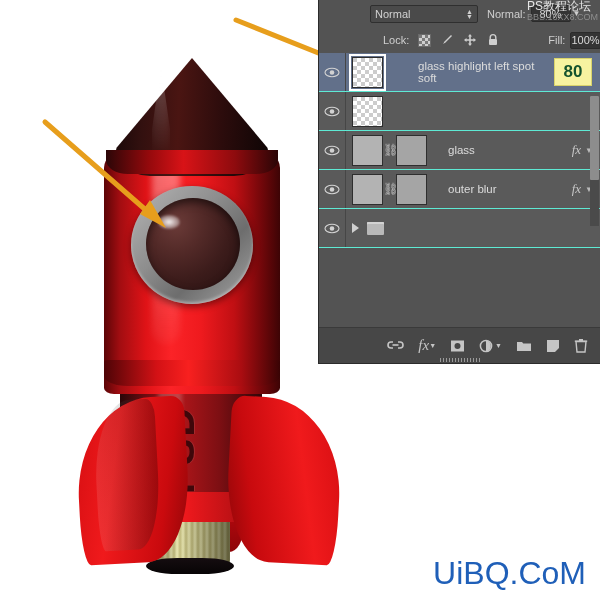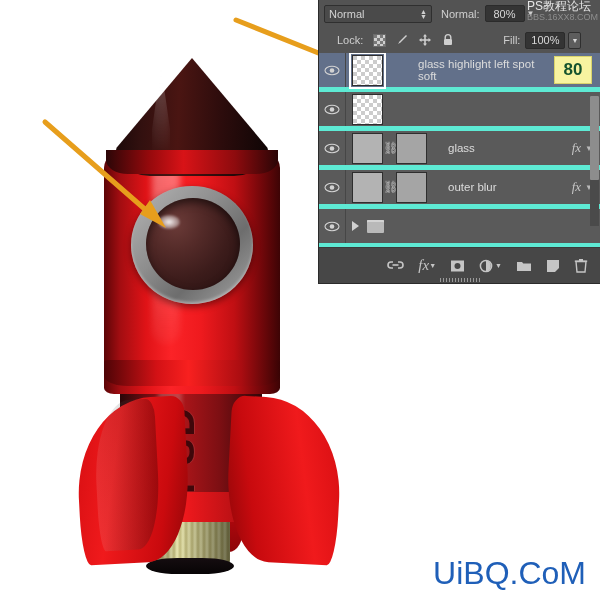--- a/index.html
+++ b/index.html
@@ -153,26 +153,27 @@
     border-radius:50%;
     background:radial-gradient(ellipse,rgba(255,255,255,0.95),rgba(255,255,255,0));
     filter:blur(1px);
   }
 
   
   #arrow-layer{position:absolute;left:0;top:0;width:600px;height:600px;pointer-events:none;}
 
   
   #layers-panel{
-    position:absolute;left:318px;top:0;width:282px;height:284px;
+    position:absolute;left:318px;top:0;width:282px;height:364px;
     background:#535353;
     border-left:1px solid #2b2b2b;
     border-bottom:1px solid #2b2b2b;
     font-size:11px;color:#c8c8c8;
     box-sizing:border-box;
+    padding-left:46px;
   }
   .panel-topbar{
     height:27px;display:flex;align-items:center;padding:0 5px;
     background:#535353;box-sizing:border-box;
   }
   .blend-select{
     width:108px;height:18px;background:#4a4a4a;
     border:1px solid #2f2f2f;border-radius:2px;
     display:flex;align-items:center;justify-content:space-between;
     padding:0 4px;box-sizing:border-box;color:#d2d2d2;font-size:11px;
@@ -209,21 +210,21 @@
     width:11px;height:11px;
     background:
       conic-gradient(#cfcfcf 0 25%,#7a7a7a 0 50%,#cfcfcf 0 75%,#7a7a7a 0);
     background-size:6px 6px;
     border:1px solid #6a6a6a;
   }
 
   .layers-list{position:absolute;left:0;top:53px;right:0;bottom:36px;overflow:hidden;}
   .layer-row{
     height:39px;display:flex;align-items:center;
-    border-bottom:5px solid #5eead4;
+    border-bottom:1px solid #5eead4;
     background:#5a5a5a;position:relative;box-sizing:border-box;
   }
   .layer-row.selected{background:#62708a;}
   .eye-col{width:27px;height:100%;display:flex;align-items:center;justify-content:center;
            border-right:1px solid #464646;box-sizing:border-box;}
   .thumb-wrap{width:66px;display:flex;align-items:center;padding-left:6px;box-sizing:border-box;}
   .thumb{
     width:31px;height:31px;border:1px solid #2e2e2e;box-sizing:border-box;
     background:
       conic-gradient(#ffffff 0 25%,#cccccc 0 50%,#ffffff 0 75%,#cccccc 0);

